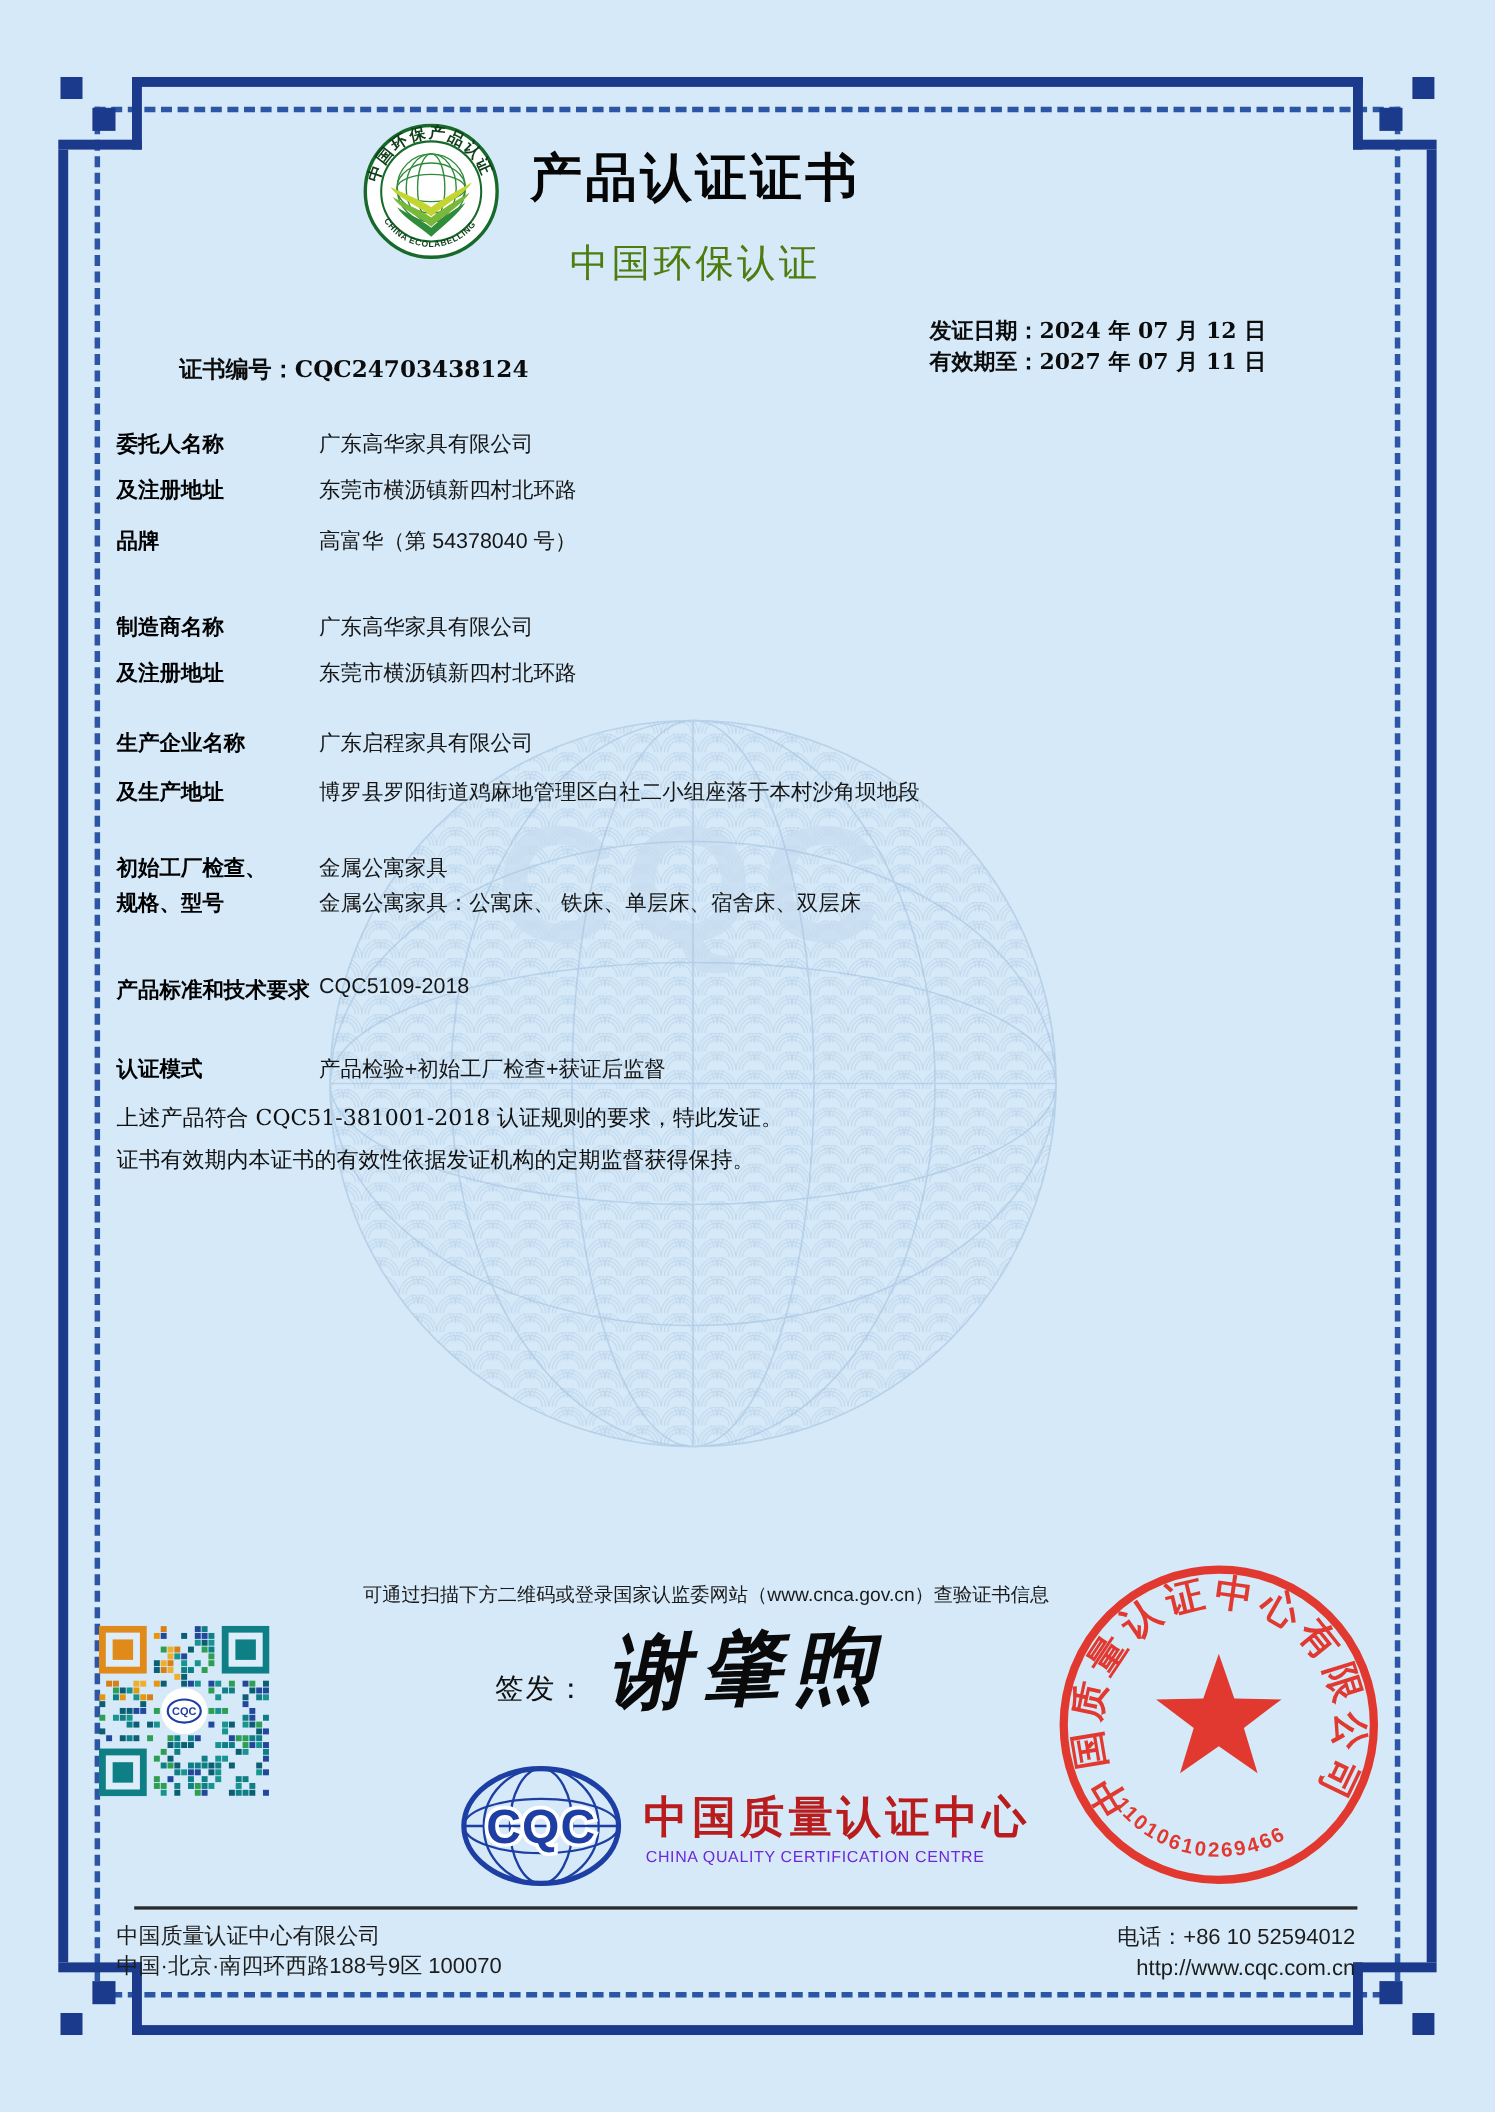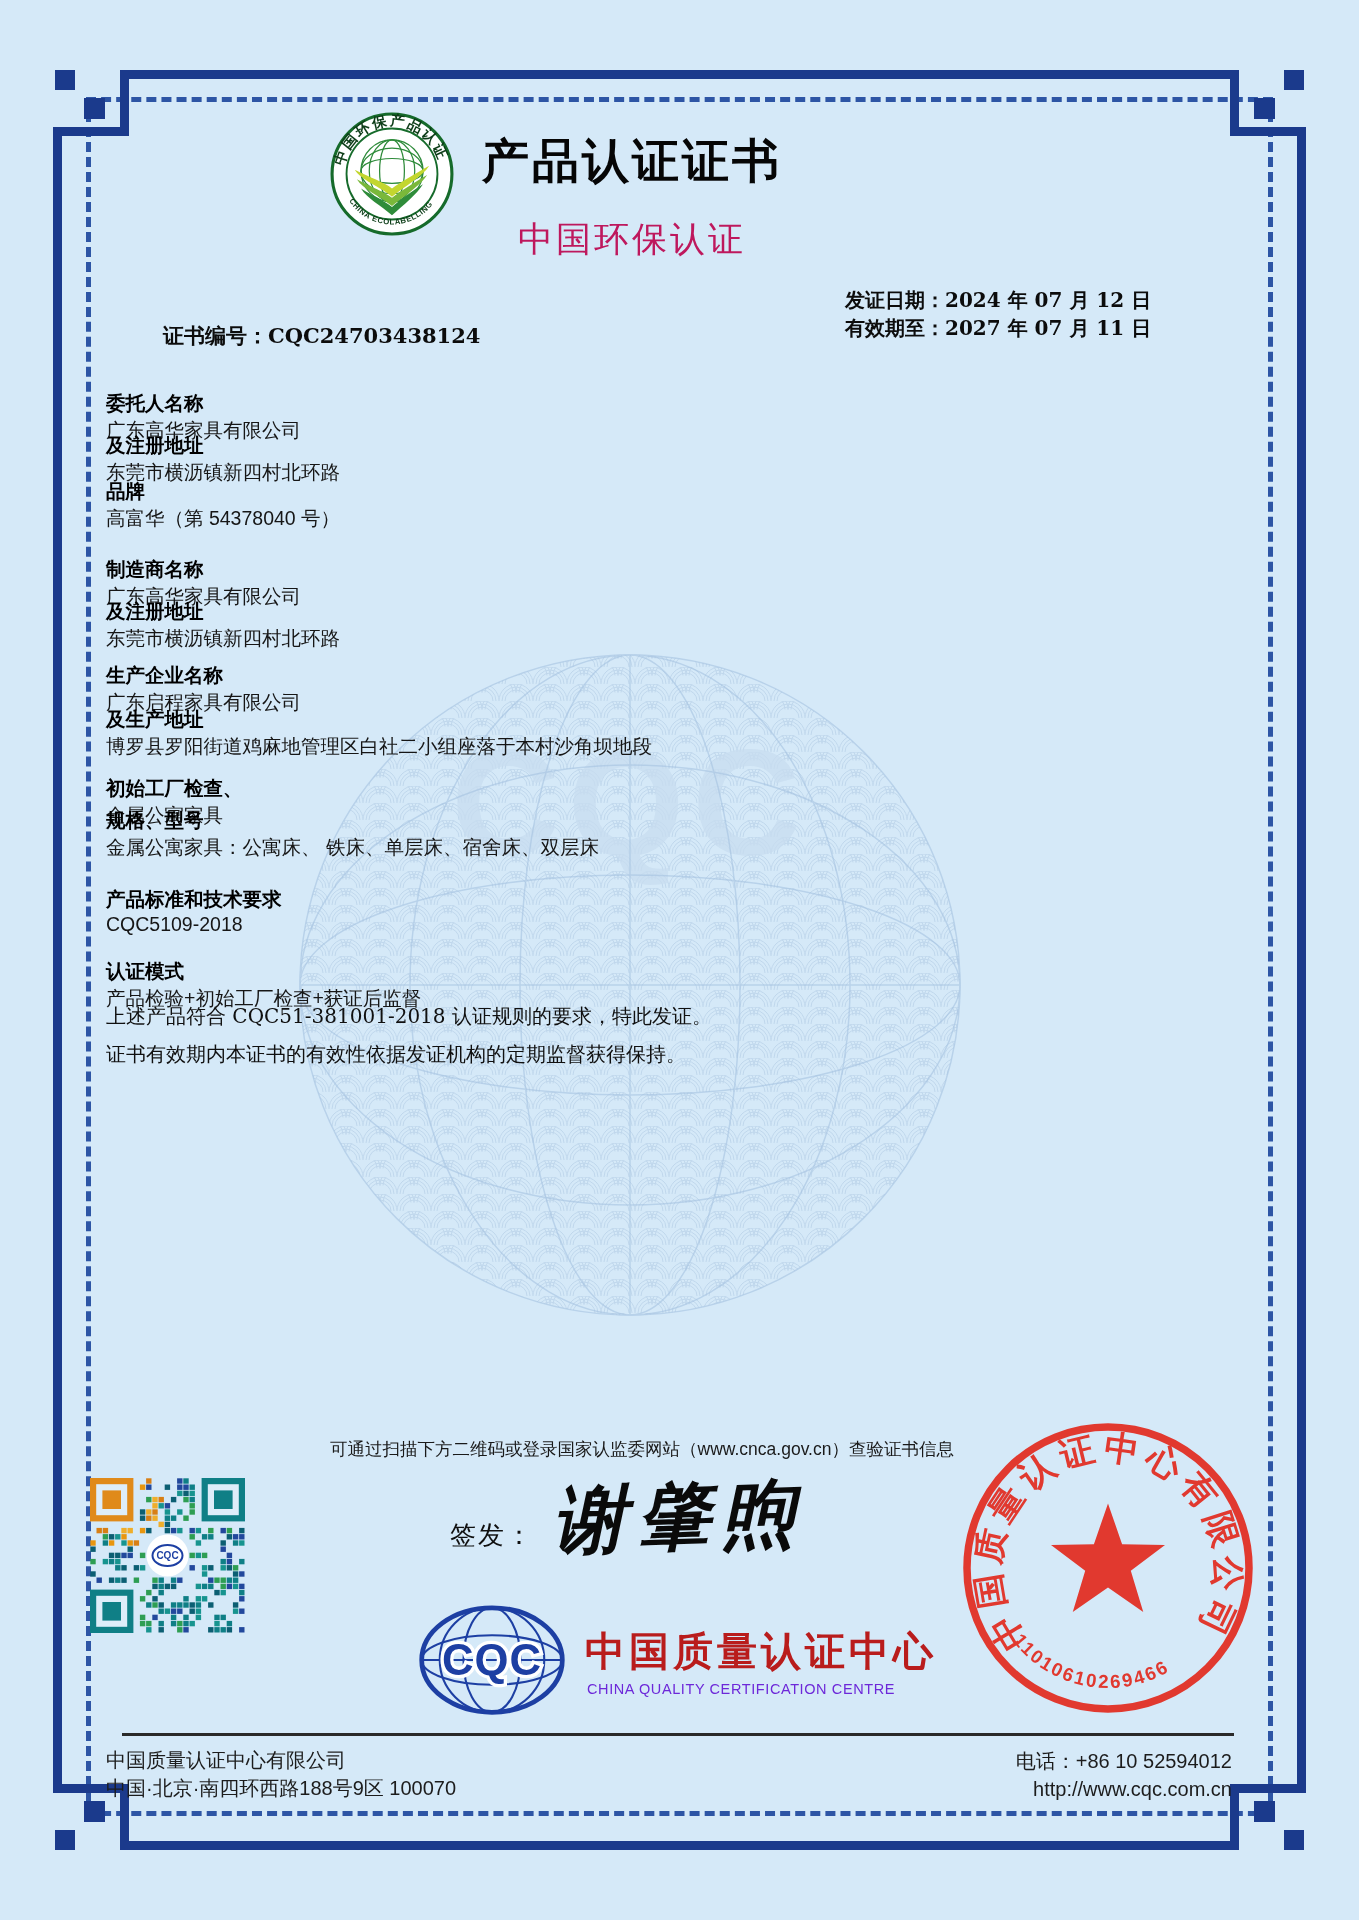--- a/index.html
+++ b/index.html
@@ -17,28 +17,28 @@
   .corner .sth{position:absolute;left:53px;top:127px;width:76px;height:9px;background:#1b3a8c;}
   .corner.tl{left:0;top:0;}
   .corner.tr{right:0;top:0;transform:scaleX(-1);}
   .corner.bl{left:0;bottom:0;transform:scaleY(-1);}
   .corner.br{right:0;bottom:0;transform:scale(-1,-1);}
 
   
   .title{position:absolute;left:632px;top:130px;transform:translateX(-50%);
          font-size:47px;font-weight:900;color:#060606;letter-spacing:3px;white-space:nowrap;}
   .subtitle{position:absolute;left:632px;top:216px;transform:translateX(-50%);
-         font-size:35px;font-weight:500;color:#be185d;letter-spacing:3px;white-space:nowrap;}
+         font-size:35px;font-weight:500;color:#4d7c0f;letter-spacing:3px;white-space:nowrap;}
   .certno{position:absolute;left:163px;top:288px;font-family:"DejaVu Serif",serif;
          font-weight:700;font-size:21px;color:#0c0c0c;white-space:nowrap;margin-top:34px;}
   .dates{position:absolute;left:845px;top:286px;font-family:"DejaVu Serif",serif;
          font-weight:700;font-size:20px;color:#0c0c0c;line-height:28px;white-space:nowrap;}
 
   
-  .fline{position:absolute;left:106px;display:flex;white-space:nowrap;flex-direction:column;}
+  .fline{position:absolute;left:106px;display:flex;white-space:nowrap;}
   .lbl{flex:none;width:184px;font-size:19.5px;font-weight:800;color:#000;}
   .val{font-size:19.5px;font-weight:400;color:#161616;}
   .stmt{position:absolute;left:106px;font-family:"DejaVu Serif",serif;font-size:20px;
         color:#101010;white-space:nowrap;}
 
   
   .verify{position:absolute;left:642px;top:1437px;transform:translateX(-50%);
           font-size:17.5px;color:#1a1a1a;white-space:nowrap;}
   .signlbl{position:absolute;left:450px;top:1518px;font-size:26px;color:#101010;letter-spacing:2px;}
   .sig{position:absolute;left:552px;top:1468px;font-family:"DejaVu Serif",serif;font-style:italic;

